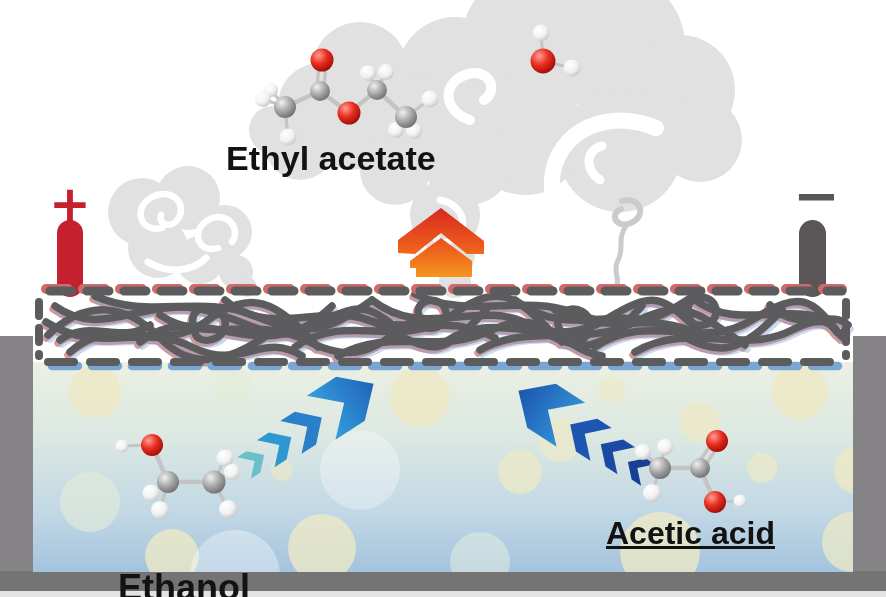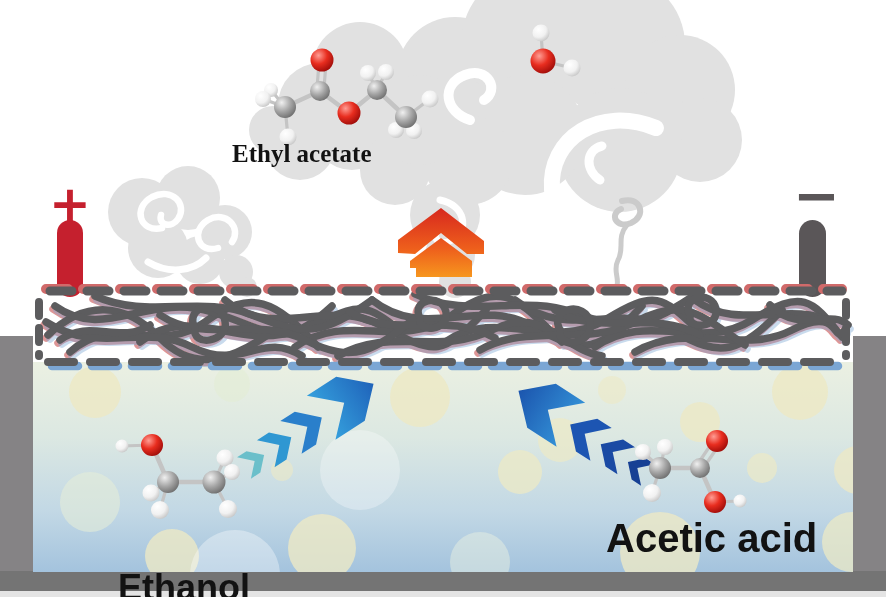--- a/index.html
+++ b/index.html
@@ -1,25 +1,25 @@
 <!DOCTYPE html>
 <html style="--anode_red: #c5202e; --cathode_gray: #5a5658; --smoke_gray: #e1e1e1; --wisp_gray: #cbcbcb; --fiber_gray: #5c5c5e; --fiber_shadow_red: #d06a6a; --fiber_shadow_blue: #7ba6d4; --container_gray: #858385; --container_bottom_gray: #747474; --liquid_top: #ebf0e2; --liquid_bottom: #a2c2dd; --arrow_teal: #58b9c6; --arrow_blue: #2a7fcb; --arrow_navy: #1a4aa4; --house_red: #d7281e; --house_orange: #f8a01f; --atom_carbon: #8d8d8d; --atom_oxygen: #e03020; --atom_hydrogen: #f5f5f5; --label_black: #121212;"><head>
 <meta charset="utf-8">
 <style>
   html,body{margin:0;padding:0;background:#ffffff;}
   .stage{position:relative;width:886px;height:597px;overflow:hidden;
          font-family:"Liberation Sans",sans-serif;background:#ffffff;}
   .stage svg{position:absolute;left:0;top:0;z-index:1;}
   .lbl{position:absolute;z-index:2;color:var(--label_black,#121212);
        font-weight:700;white-space:nowrap;line-height:1.05;}
-  #lbl-ethyl{left:232px;top:141px;font-size:25px;font-family:Liberation Serif, serif;}
+  #lbl-ethyl{left:226px;top:141px;font-size:34px;}
   #lbl-h2o{left:514px;top:83px;font-size:34px;font-weight:400;}
   #lbl-h2o sub{font-size:0.62em;}
   #lbl-ethanol{left:118px;top:521px;font-size:36px;margin-top:48px;}
-  #lbl-acetic{left:606px;top:517px;font-size:40px;}
+  #lbl-acetic{left:606px;top:517px;font-size:32px;text-decoration:underline;}
   .sign{position:absolute;z-index:2;line-height:1;font-weight:700;
         font-family:"DejaVu Sans",sans-serif;}
   #sign-plus{left:49px;top:179px;font-size:50px;color:var(--anode_red,#c5202e);}
   #sign-minus{left:793px;top:168px;font-size:56px;color:var(--cathode_gray,#5a5658);}
   .smoke{fill:var(--smoke_gray,#e1e1e1);}
   .swirl{stroke:#ffffff;fill:none;stroke-linecap:round;}
   .wisp{stroke:var(--wisp_gray,#cbcbcb);fill:none;stroke-linecap:round;}
   .wall{fill:var(--container_gray,#858385);}
   .bond{stroke:#c4c4c4;stroke-width:4.5;stroke-linecap:round;}
   .bond2{stroke:#c4c4c4;stroke-width:3.2;stroke-linecap:round;}

